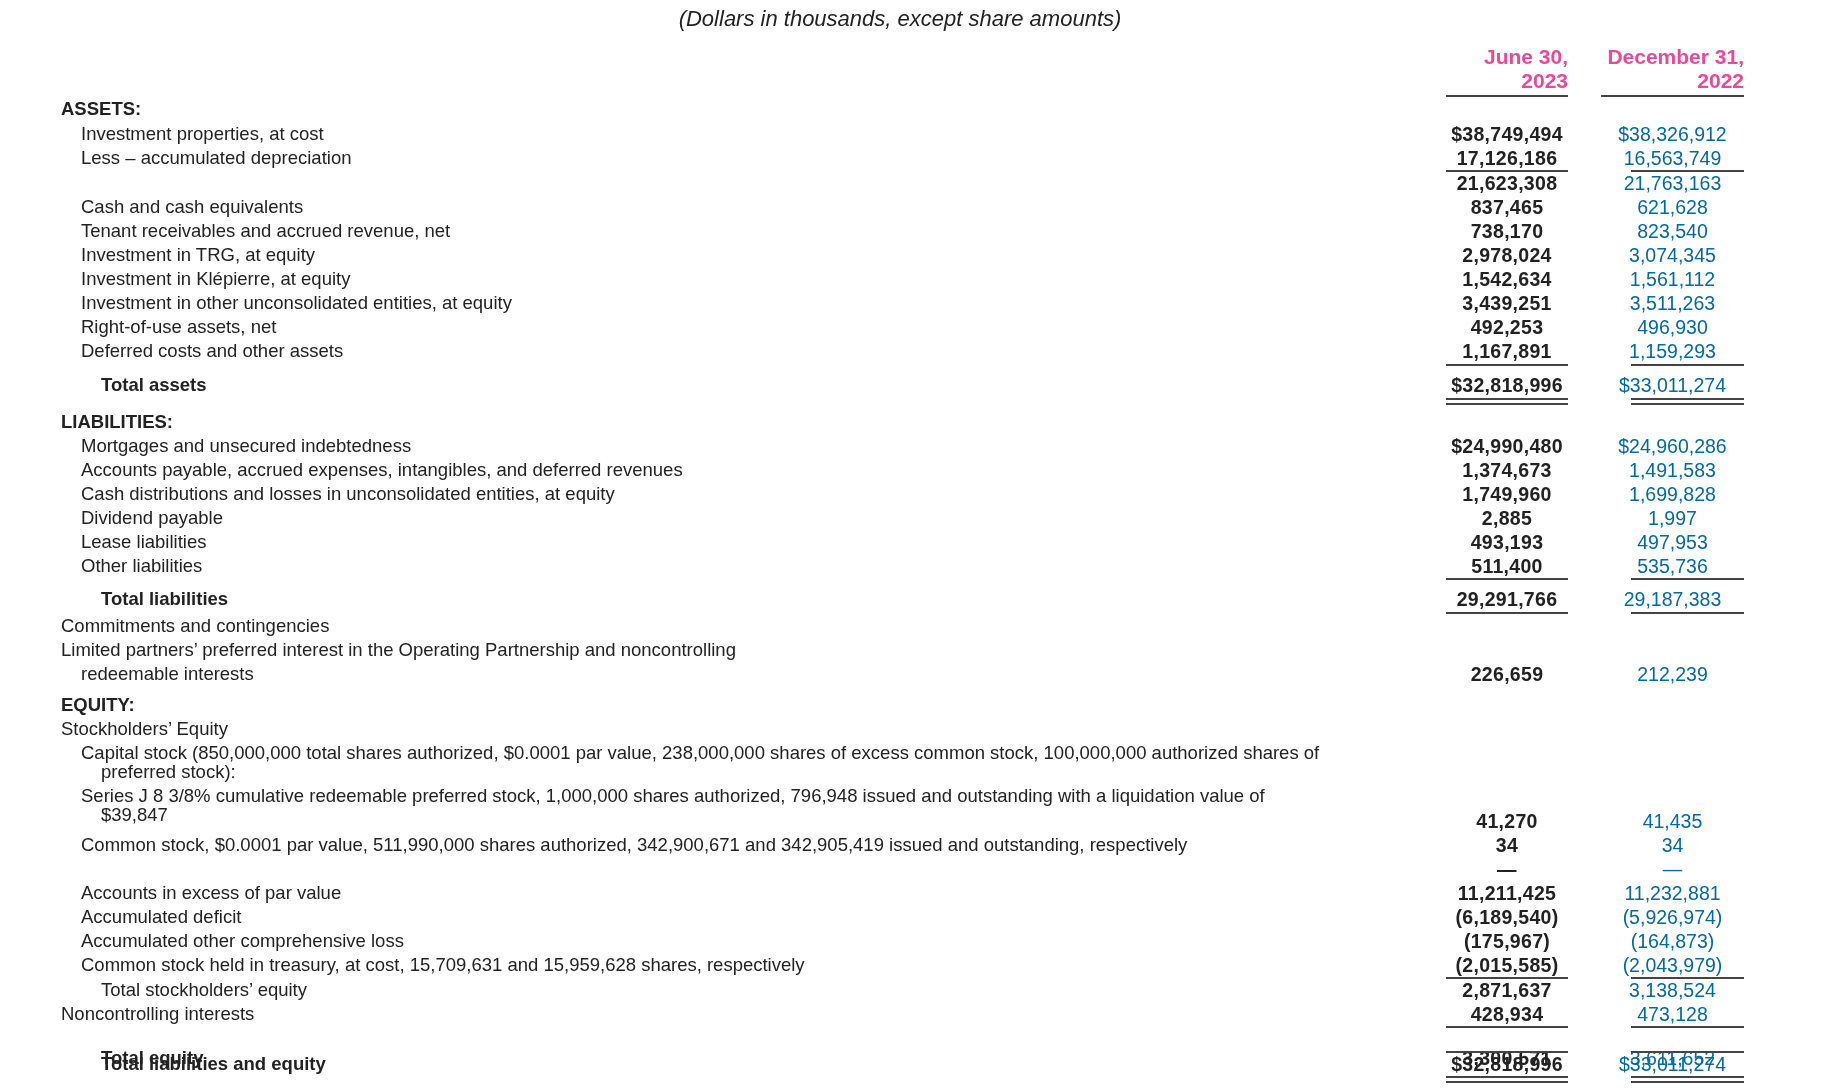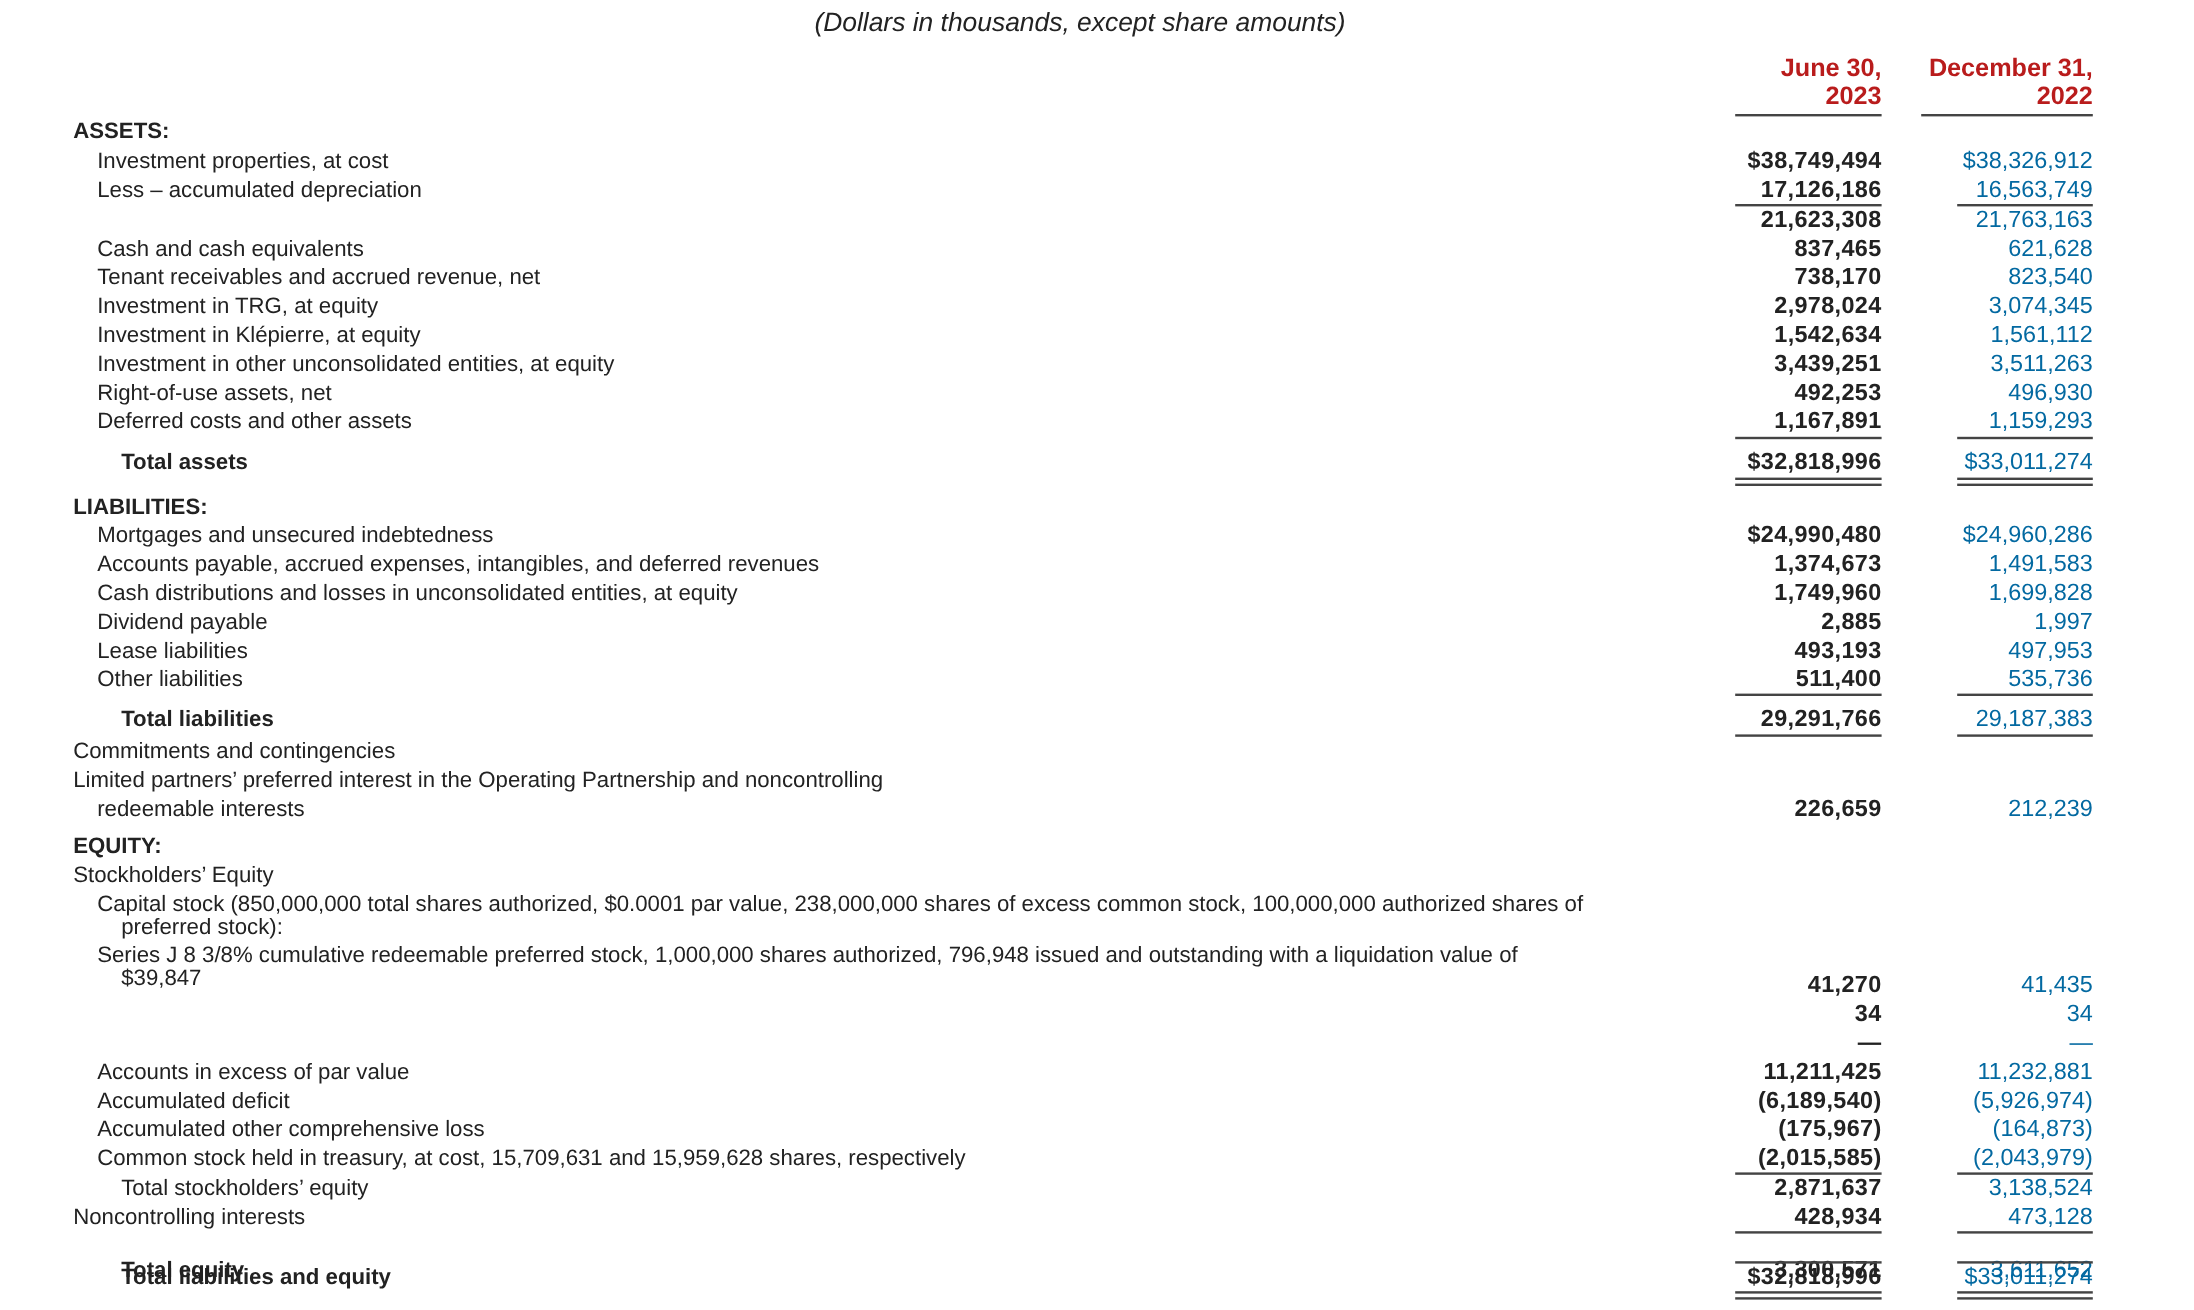--- a/index.html
+++ b/index.html
@@ -6,29 +6,29 @@
   body {
     width: 1828px; height: 1092px; overflow: hidden; position: relative;
     font-family: "Liberation Sans", sans-serif; color: #222222;
   }
   .subtitle {
     position: absolute; left: 0; width: 1800px; top: 6px; text-align: center;
     font-style: italic; font-size: 22px; color: #222;
   }
   .colhead {
     position: absolute; top: 45px; font-weight: bold; font-size: 21px;
-    text-align: right; line-height: 24px; color: #b91c1c;
+    text-align: right; line-height: 24px; color: #ec4899;
     border-bottom: 2px solid #444; padding-bottom: 2px;
   }
   .colhead.c1 { left: 1446px; width: 122px; }
   .colhead.c2 { left: 1601px; width: 143px; }
 
   .row { position: absolute; left: 0; width: 1648px; height: 24px; font-size: 18.5px; line-height: 24px; }
   .row .lbl { position: absolute; white-space: nowrap; }
-  .row .v1, .row .v2 { position: absolute; text-align: right; white-space: nowrap; }
+  .row .v1, .row .v2 { position: absolute; text-align: center; white-space: nowrap; }
   .row .v1 { left: 1446px; width: 122px; font-weight: bold; font-size: 19.5px; letter-spacing: 0.3px; }
   .row .v2 { left: 1601px; width: 143px; font-size: 19.5px; color: #0369a1; }
   .row .v1.paren, .row .v2.paren { margin-right: -9px; }
   .hdr { font-weight: bold; }
   .bold { font-weight: bold; }
   .i0 { left: 61px; }
   .i1 { left: 81px; }
   .i2 { left: 101px; }
 
   .rule { position: absolute; height: 0; border-top: 2px solid #444; }
@@ -182,20 +182,21 @@
 </div>
 <div class="row" style="top:784px">
   <span class="lbl i1">Series J 8 3/8% cumulative redeemable preferred stock, 1,000,000 shares authorized, 796,948 issued and outstanding with a liquidation value of</span>
 </div>
 <div class="row" style="top:803px">
   <span class="lbl i2">$39,847</span>
   <span class="v1" style="top:6px">41,270</span>
   <span class="v2" style="top:6px">41,435</span>
 </div>
 <div class="row" style="top:833px">
+  <span class="lbl i1">Common stock, $0.0001 par value, 511,990,000 shares authorized, 342,900,671 and 342,905,419 issued and outstanding, respectively</span>
   <span class="v1">34</span>
   <span class="v2">34</span>
 </div>
 <div class="row" style="top:857px">
   <span class="v1">—</span>
   <span class="v2">—</span>
 </div>
 <div class="row" style="top:881px">
   <span class="lbl i1">Accounts in excess of par value</span>
   <span class="v1">11,211,425</span>

